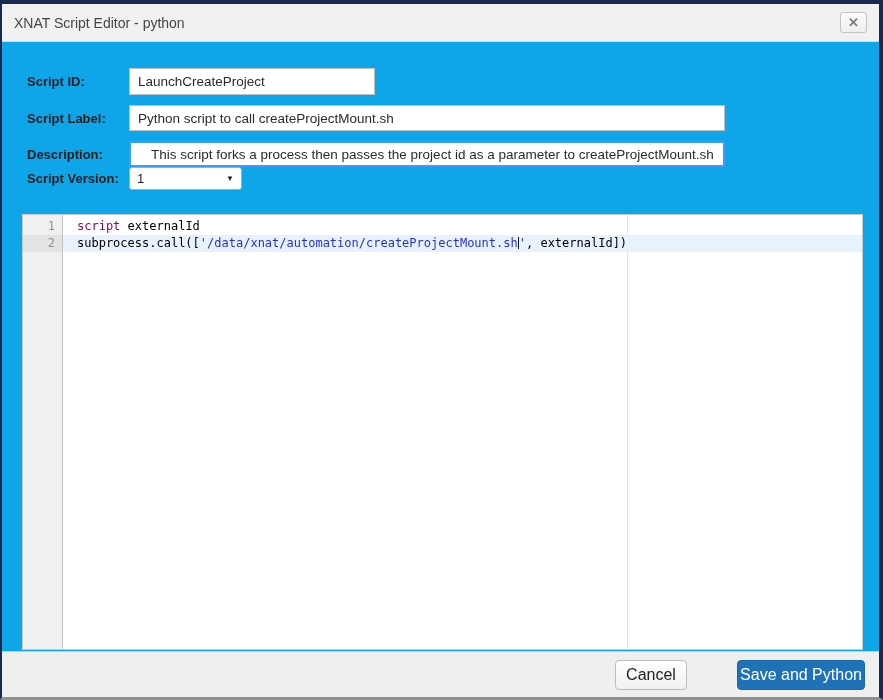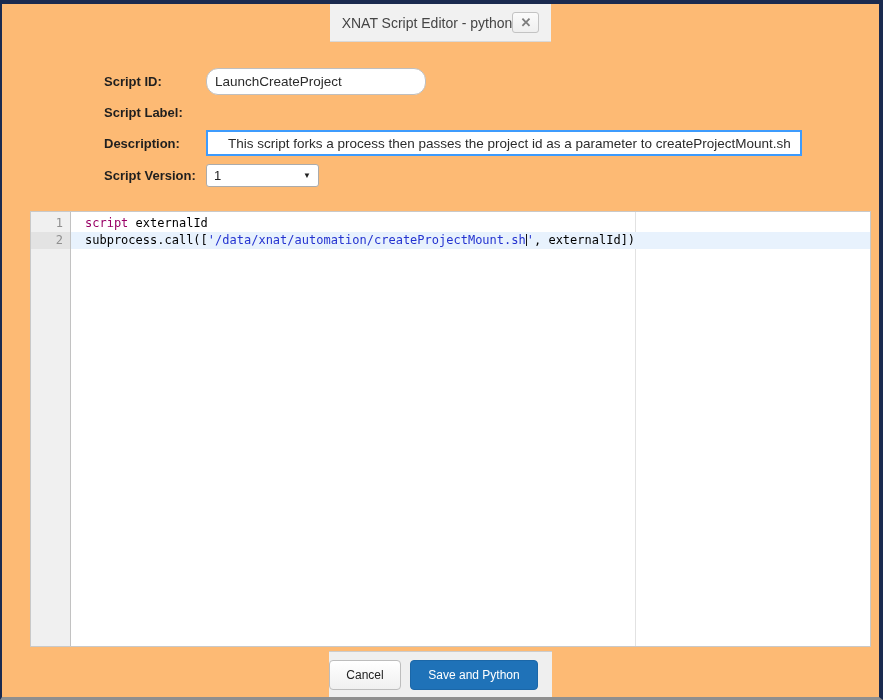--- a/index.html
+++ b/index.html
@@ -5,22 +5,22 @@
   * { margin:0; padding:0; box-sizing:border-box; }
   html,body { width:883px; height:700px; }
   body { font-family:"Liberation Sans", sans-serif; background:#fff; }
 
   .dialog {
     width:883px; height:700px;
     border-top:4px solid #1a2a4f;
     border-left:2px solid #1a2a4f;
     border-right:4px solid #1a2a4f;
     border-bottom:3px solid #8f8f8f;
-    background:#fdba74;
-    display:flex; flex-direction:column;align-items:center;
+    background:#0ea5e9;
+    display:flex; flex-direction:column;
   }
 
   .titlebar {
     height:38px; flex:0 0 38px;
     background:#f1f1f1;
     border-bottom:1px solid #d9d9d9;
     display:flex; align-items:center;
     padding:0 12px;
   }
   .title { font-size:14px; color:#454545; flex:1; }
@@ -28,28 +28,28 @@
     width:27px; height:21px;
     border:1px solid #c3c3c3; border-radius:3px;
     background:linear-gradient(#fbfbfb,#efefef);
     color:#7d7d7d; font-size:13px; font-weight:bold;
     display:flex; align-items:center; justify-content:center;
     cursor:pointer;
   }
 
   .form { padding:26px 0 0 25px; }
   .row { display:flex; align-items:center; margin-bottom:10px; }
-  .row.tight { margin-bottom:8px; }
+  .row.tight { margin-bottom:0; }
   .row .lbl { width:102px; font-weight:bold; font-size:13px; color:#1f1f1f; }
   .row input {
     height:27px; border:1px solid #bfbfbf; background:#fff;
     font-family:"Liberation Sans", sans-serif;
     font-size:13.5px; color:#2b2b2b; padding:0 8px; outline:none;
   }
-  .w-sm { width:220px;border-radius:12px; }
+  .w-sm { width:246px; }
   .w-lg { width:596px; height:26px !important; }
   input.focused { border:2px solid #3d9bfd !important;padding-left:20px; }
 
   .select-box {
     width:113px; height:23px;
     border:1px solid #ababab; border-radius:3px;
     background:#fff;
     display:flex; align-items:center; justify-content:space-between;
     padding:0 7px; font-size:13px; color:#222; cursor:pointer;
   }
@@ -83,23 +83,23 @@
   .tok-string { color:#2433d0; }
   .caret { display:inline-block; width:1px; height:12px; background:#111; vertical-align:-2px; }
 
   .footer {
     margin-top:auto; height:46px; flex:0 0 46px;
     background:#efefef; border-top:1px solid #cccccc;
     display:flex; align-items:center; justify-content:flex-end;
     padding-right:14px; gap:9px;
   }
   .btn {
-    height:30px; border-radius:4px; font-size:12px;
+    height:30px; border-radius:4px; font-size:16px;
     display:flex; align-items:center; justify-content:center;
-    cursor:pointer; font-family:"Liberation Sans", sans-serif;
+    cursor:pointer; font-family:"Liberation Sans", sans-serif;margin-left:41px;
   }
   .btn-cancel {
     width:72px;
     background:linear-gradient(#ffffff,#f0f0f0);
     border:1px solid #bdbdbd; color:#222;
   }
   .btn-save {
     width:128px;
     background:#1f72b8; border:1px solid #1b67a8; color:#fff;
   }
@@ -114,20 +114,21 @@
     <div class="close-btn">✕</div>
   </div>
 
   <div class="form">
     <div class="row">
       <div class="lbl">Script ID:</div>
       <input class="w-sm" type="text" value="LaunchCreateProject" style="">
     </div>
     <div class="row">
       <div class="lbl">Script Label:</div>
+      <input class="w-lg" type="text" value="Python script to call createProjectMount.sh" style="">
     </div>
     <div class="row tight">
       <div class="lbl">Description:</div>
       <input class="w-lg focused" type="text" value="This script forks a process then passes the project id as a parameter to createProjectMount.sh" style="">
     </div>
     <div class="row">
       <div class="lbl">Script Version:</div>
       <div class="select-box">
         <span>1</span>
         <span class="select-arrow">▼</span>

